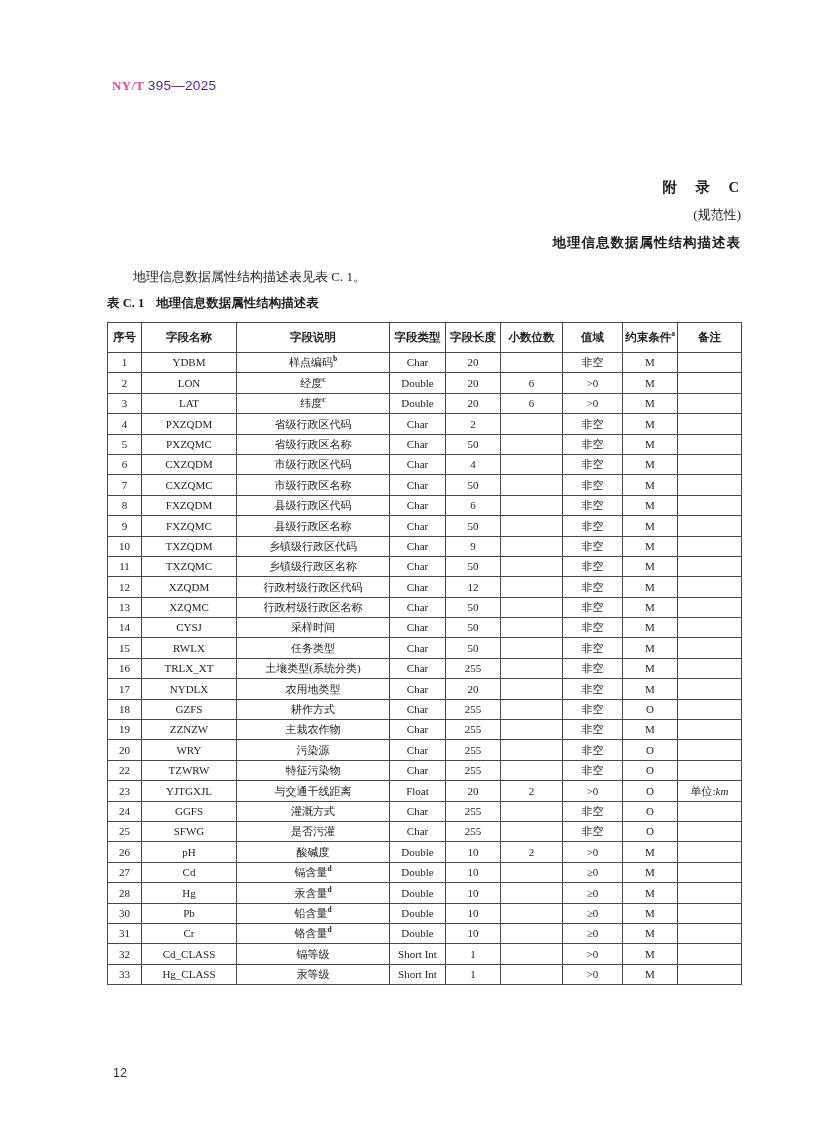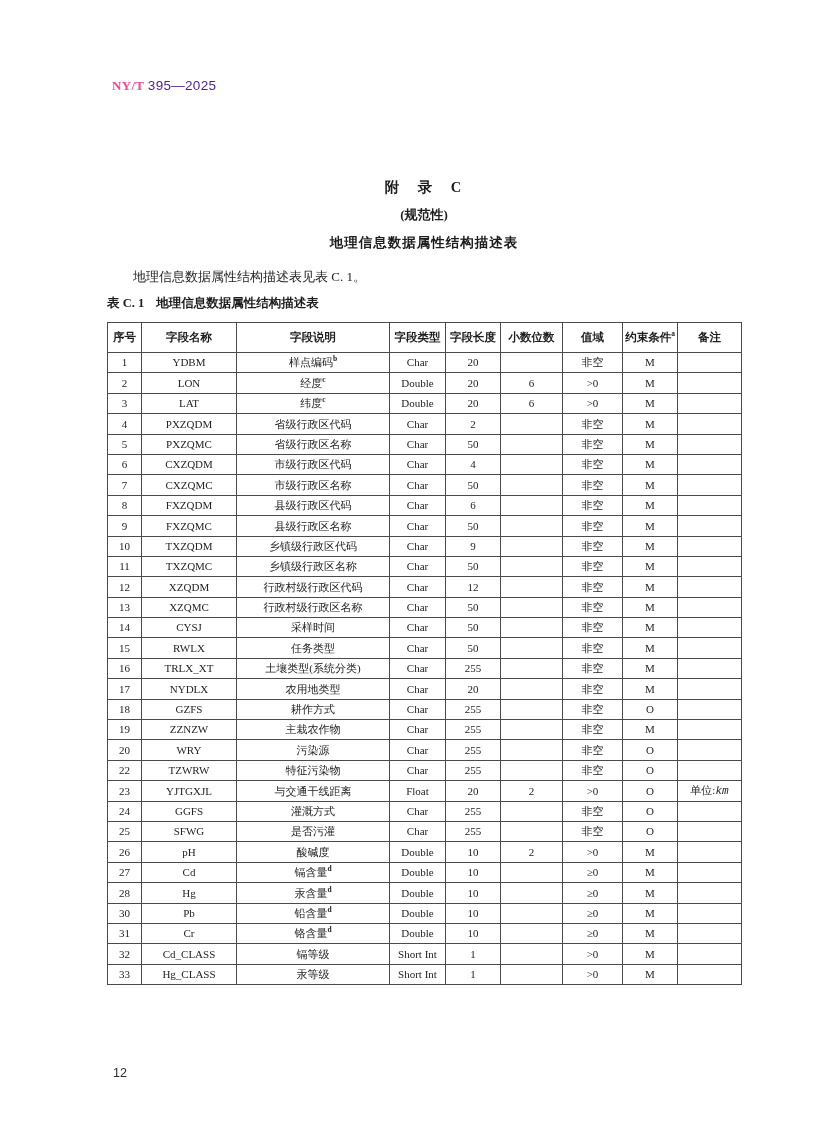--- a/index.html
+++ b/index.html
@@ -17,23 +17,23 @@
   }
   .doc-header .std-prefix {
     font-weight: bold; color: #ec4899;
     font-family: "Liberation Serif", "DejaVu Serif", serif;
   }
   .doc-header .std-number {
     font-family: "Liberation Sans", "DejaVu Sans", sans-serif;
     color: #4c1d95; font-size: 13.5px;
   }
   .content-col { position: absolute; left: 107px; width: 634px; }
-  .appendix-block { top: 178px; text-align: center; }
+  .appendix-block { top: 178px; text-align: right; }
   .appendix-title { font-size: 14.5px; font-weight: bold; color: #1d1d1d; letter-spacing: 2px; }
-  .appendix-normative { font-size: 13px; font-weight: bold; margin-top: 9px; color: #1d1d1d; }
+  .appendix-normative { font-size: 13px; font-weight: normal; margin-top: 9px; color: #1d1d1d; }
   .appendix-name { font-size: 13.5px; font-weight: bold; margin-top: 10px; color: #1d1d1d; letter-spacing: 1px; }
   .intro-text {
     position: absolute; left: 107px; top: 268px; width: 634px;
     font-size: 13px; text-indent: 2em; color: #242424;
   }
   .table-caption {
     position: absolute; left: 107px; top: 295px; width: 634px;
     font-size: 12.5px; font-weight: bold; color: #1d1d1d;
   }
   .table-caption .cap-label { margin-right: 12px; }
@@ -50,21 +50,21 @@
     padding: 0 2px; line-height: 1.15;
     overflow: hidden; white-space: nowrap;
   }
   .attr-table th {
     height: 30px; font-weight: 600; font-size: 11.5px; color: #1e1e1e;
   }
   .attr-table td { height: 20.4px; }
   .attr-table sup, .attr-table th sup {
     font-size: 7.5px; vertical-align: super; line-height: 0; font-weight: 600;
   }
-  .attr-table td i { font-style: italic; font-family: Liberation Mono, monospace; }
+  .attr-table td i { font-style: italic; }
   .page-number {
     position: absolute; left: 113px; top: 1066px;
     font-size: 12.5px; color: #2b2b2b;
     font-family: "Liberation Sans", "DejaVu Sans", sans-serif;
   }
 </style>
 </head>
 <body>
 
 <div class="doc-header">

